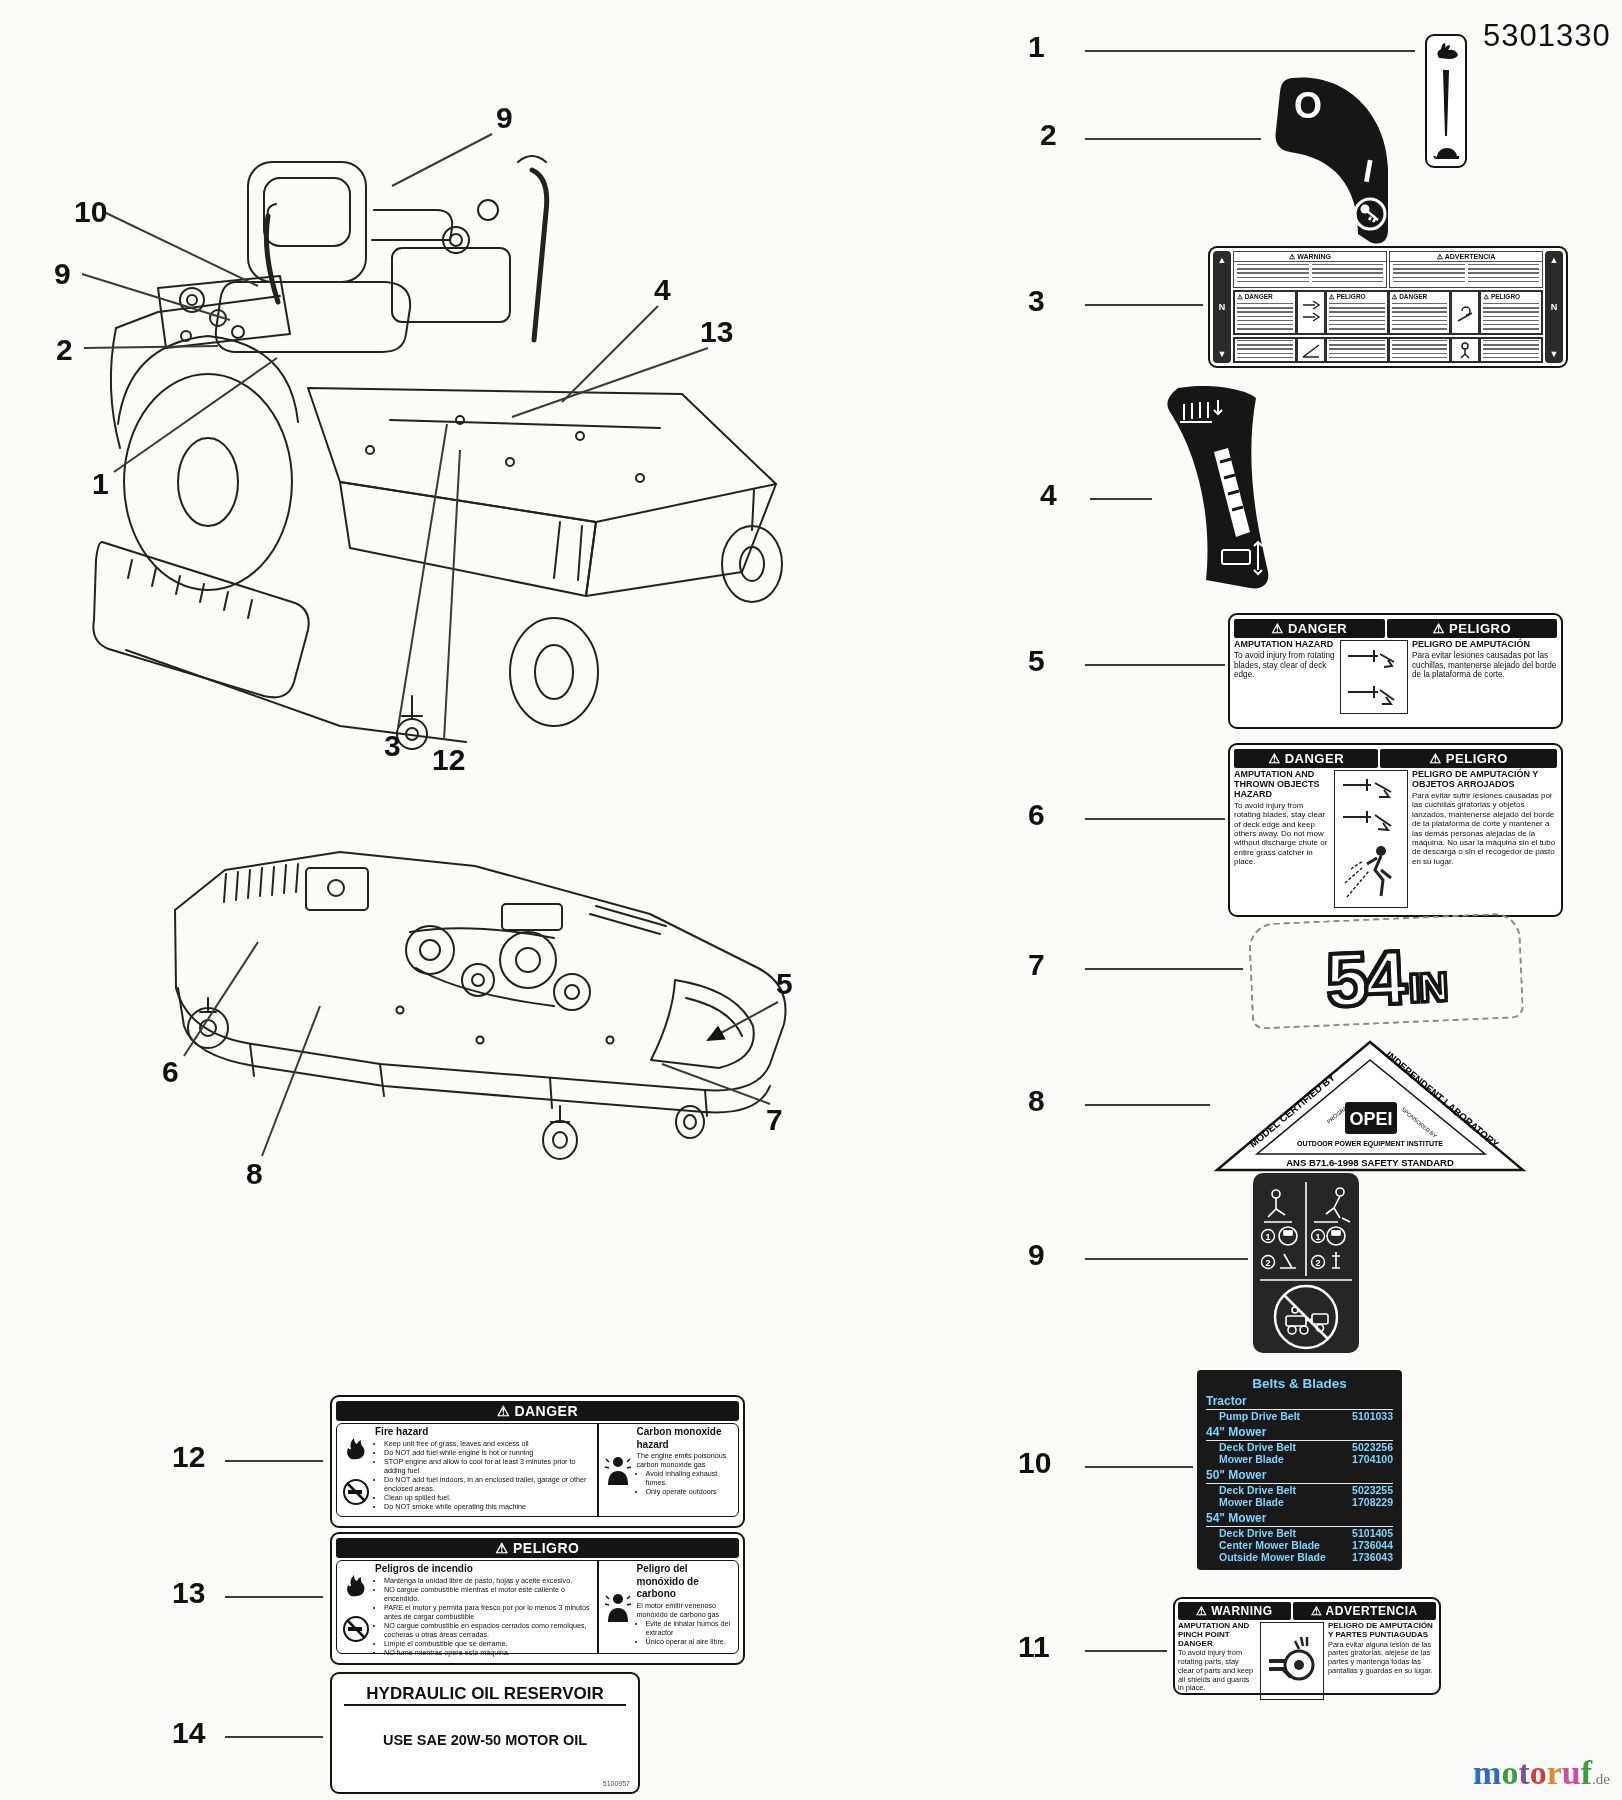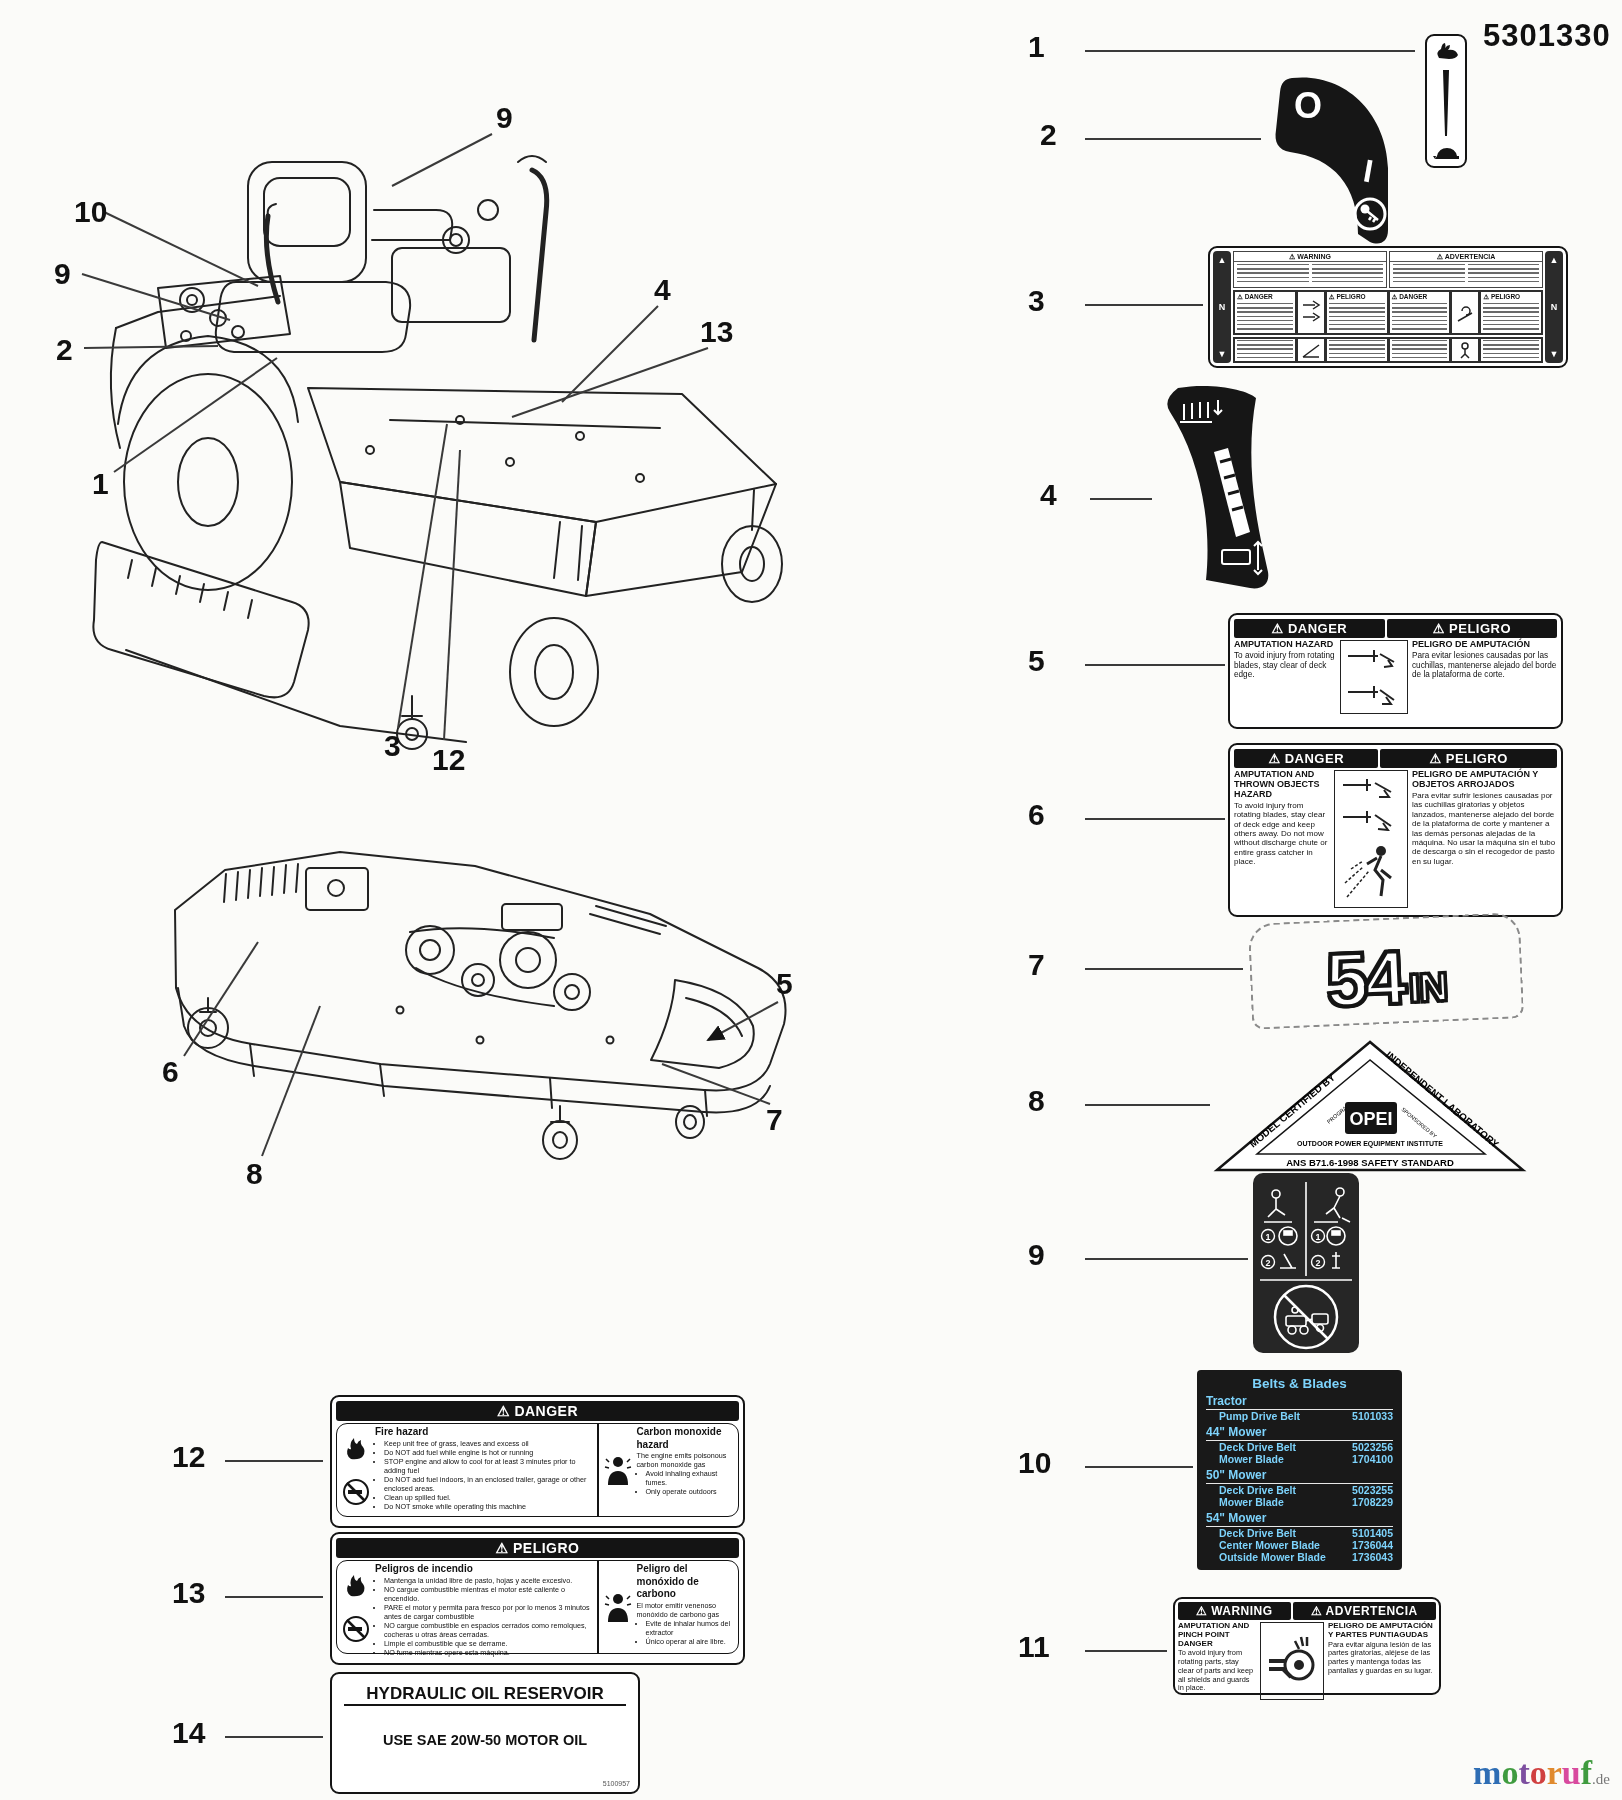--- a/index.html
+++ b/index.html
@@ -37,40 +37,40 @@
   .tb{font-size:8.2px;line-height:1.18;}
   .tb b{font-size:9px;display:block;line-height:1.1;margin-bottom:1px;}
   .pictobox{border:1px solid #222;display:flex;flex-direction:column;align-items:center;justify-content:space-around;}
   
   .d10{background:#191919;color:#7dd3fc;border-radius:4px;padding:6px 9px;box-sizing:border-box;position:absolute;}
   .d10 .title{text-align:center;font-size:13.5px;font-weight:bold;margin-bottom:2px;}
   .d10 .sec{font-size:12px;font-weight:bold;border-bottom:1.5px solid #e8e8e8;padding-bottom:1px;margin-top:3px;}
   .d10 .row{display:flex;justify-content:space-between;font-size:10.5px;font-weight:bold;padding-left:13px;margin-top:0;}
   
   .dwide .hdr{font-size:14px;padding:2px 0;border-radius:3px;}
-  .dbody{border:1.5px solid #141414;display:flex;margin-top:2px;border-radius:11px;}
+  .dbody{border:1.5px solid #141414;display:flex;margin-top:2px;border-radius:6px;}
   .iconcol{width:38px;display:flex;flex-direction:column;align-items:center;justify-content:space-around;padding:2px 0;}
   .btext{font-size:7.2px;line-height:1.25;padding:2px 4px 2px 0;}
   .btext .tt{font-size:10px;font-weight:bold;}
   .btext ul{margin:0;padding-left:9px;}
   .btext li{margin:0;}
   .vdiv{width:1.5px;background:#141414;}
   
   .d14{padding:10px 12px;}
   .d14 .t{font-size:17px;font-weight:bold;text-align:center;border-bottom:2px solid #141414;padding-bottom:0;}
   .d14 .b{font-size:14.5px;font-weight:bold;text-align:center;margin-top:26px;}
   .d14 .pn{position:absolute;right:8px;bottom:5px;font-size:7px;color:#555;}
   
   .d7{position:absolute;border:2px dashed #8a8a8a;border-radius:26px 26px 12px 12px;transform:rotate(-2.5deg);
       display:flex;align-items:flex-end;justify-content:center;padding:4px 8px 10px;}
   .big54{font-size:76px;font-weight:800;line-height:.9;color:#fff;letter-spacing:-4px;
          -webkit-text-stroke:4px #141414;text-shadow:-2px -2px 0 #141414,2px -2px 0 #141414,-2px 2px 0 #141414,2px 2px 0 #141414;}
   .bigin{font-size:40px;font-weight:800;color:#fff;margin-left:6px;letter-spacing:-1px;
          -webkit-text-stroke:3px #141414;text-shadow:-2px -2px 0 #141414,2px -2px 0 #141414,-2px 2px 0 #141414,2px 2px 0 #141414;}
-  .pnum{position:absolute;left:1483px;top:18px;font-size:31px;font-weight:bold;letter-spacing:1px;}
+  .pnum{position:absolute;left:1483px;top:18px;font-size:31px;font-weight:normal;letter-spacing:1px;}
   
   .wm{position:absolute;right:12px;bottom:8px;font-family:"Liberation Serif",serif;font-size:34px;font-weight:bold;}
   .wm .de{font-size:15px;color:#777;font-weight:normal;}
   .c0{color:#2e6db4}.c1{color:#3f9b3f}.c2{color:#7d4fa0}.c3{color:#d04040}
   .c4{color:#e08a2e}.c5{color:#d84a9e}.c6{color:#3f9b3f}
   .art path,.art line,.art ellipse,.art circle,.art rect,.art polygon,.art polyline{vector-effect:non-scaling-stroke;}
 </style>
 </head>
 <body>
 

